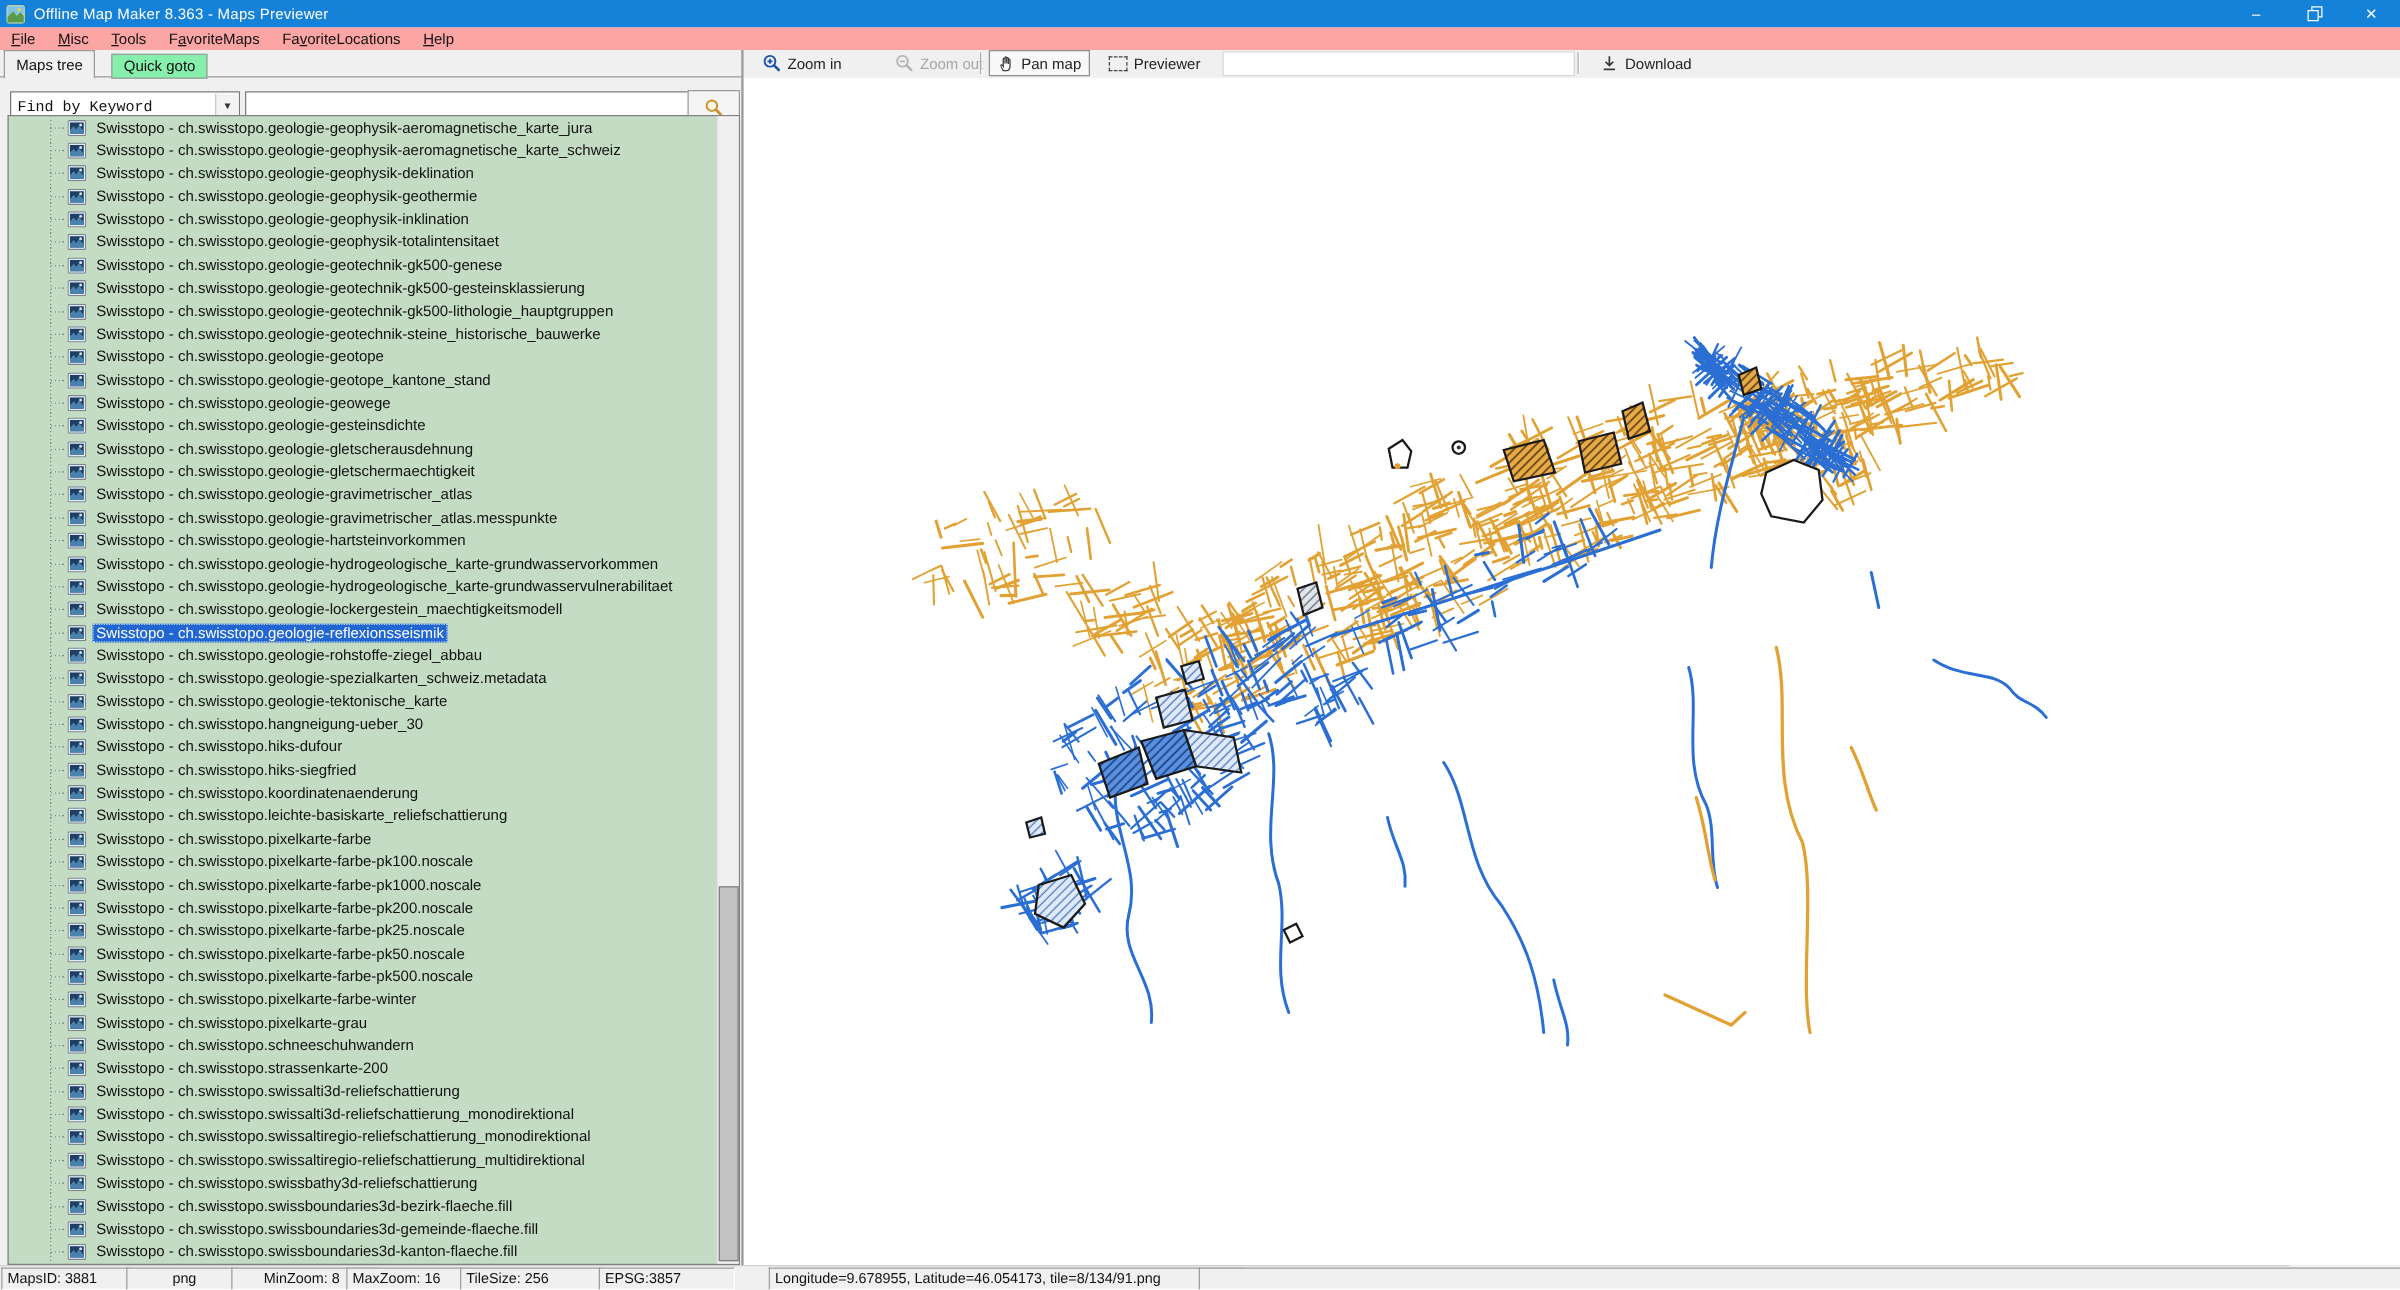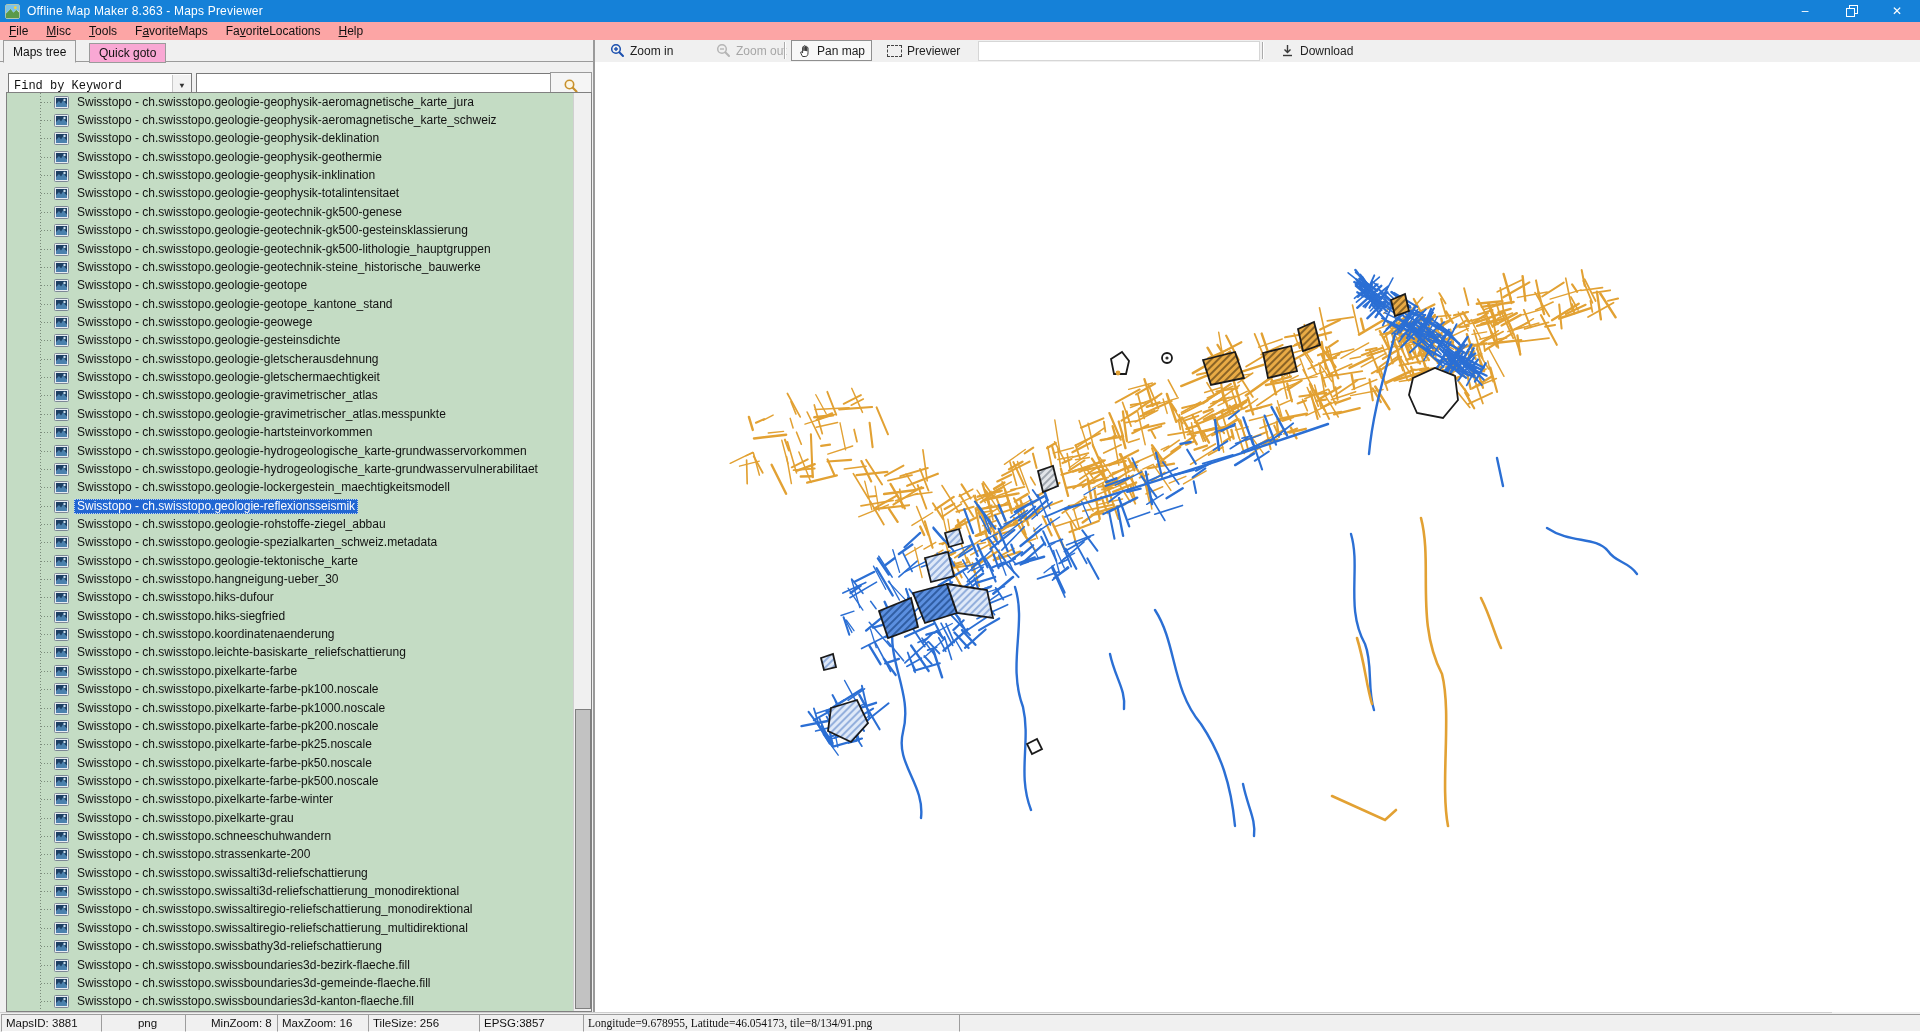--- a/index.html
+++ b/index.html
@@ -18,21 +18,21 @@
   .restore-glyph i:last-child{left:-1px;top:1px;background:#1581d8;}
   
   .menubar{position:absolute;left:0;top:22px;width:1920px;height:18px;background:#fca5a5;display:flex;align-items:center;border-bottom:1px solid #e3e3e3;}
   .menu-item{padding:1px 9px;cursor:default;}
   .menu-item u{text-decoration:underline;}
   
   .left-panel{position:absolute;left:0;top:40px;width:595px;height:972px;background:#f0f0f0;}
   .tabline{position:absolute;left:0;top:21px;width:595px;height:1px;background:#9b9b9b;}
   .tab{position:absolute;border:1px solid #9b9b9b;background:#f0f0f0;padding:0 9px;display:flex;align-items:center;}
   .tab.active{left:3px;top:0;height:21px;z-index:2;border-bottom:1px solid #f0f0f0;}
-  .tab.inactive{left:89px;top:3px;height:18px;z-index:1;background:#f9a8d4;}
+  .tab.inactive{left:89px;top:3px;height:18px;z-index:1;background:#86efac;}
   .searchrow{position:absolute;left:0;top:24px;width:595px;height:38px;}
   .combo{position:absolute;left:8px;top:9px;width:182px;height:23px;background:#fff;border:1px solid #7a7a7a;display:flex;align-items:center;font-family:Liberation Mono, monospace;}
   .combo-text{flex:1;padding-left:5px;}
   .combo-arrow{width:18px;height:21px;border-left:1px solid #c8c8c8;background:#f3f3f3;display:flex;align-items:center;justify-content:center;font-size:8px;color:#333;}
   .searchbox{position:absolute;left:196px;top:9px;width:348px;height:21px;border:1px solid #7a7a7a;background:#fff;font-family:"Liberation Sans",sans-serif;font-size:12px;padding:0 4px;}
   .searchbtn{position:absolute;left:550px;top:8px;width:40px;height:25px;background:#f5f5f5;border:1px solid #9a9a9a;display:flex;align-items:center;justify-content:center;}
   
   .treebox{position:absolute;left:6px;top:52px;width:586px;height:920px;border:1px solid #808080;background:#c4dcc4;box-sizing:border-box;}
   .tree-green{position:absolute;left:0;top:0;right:17px;bottom:0;overflow:hidden;}
   .tree-green::before{content:"";position:absolute;left:33px;top:0;bottom:0;width:1px;
@@ -1970,17 +1970,17 @@
     </svg>
   </div>
 
   <div class="statusbar" id="status-panels">
       <span class="spanel" style="left: 1px; width: 98px;">MapsID: 3881</span>
       <span class="spanel" style="left: 101px; width: 83px; text-align: center;">png</span>
       <span class="spanel" style="left: 185px; width: 91px; padding-left: 25px;">MinZoom: 8</span>
       <span class="spanel" style="left: 277px; width: 90px;">MaxZoom: 16</span>
       <span class="spanel" style="left: 368px; width: 110px;">TileSize: 256</span>
       <span class="spanel" style="left: 479px; width: 103px;">EPSG:3857</span>
-      <span class="spanel" style="left: 583px; width: 375px; font-family: Liberation Serif, serif;">Longitude=9.678955, Latitude=46.054173, tile=8/134/91.png</span>
+      <span class="spanel" style="left: 615px; width: 375px;">Longitude=9.678955, Latitude=46.054173, tile=8/134/91.png</span>
       <span class="spanel" style="left: 959px; width: 956px;"></span>
     </div>
 
 </div>
 
 </body></html>

